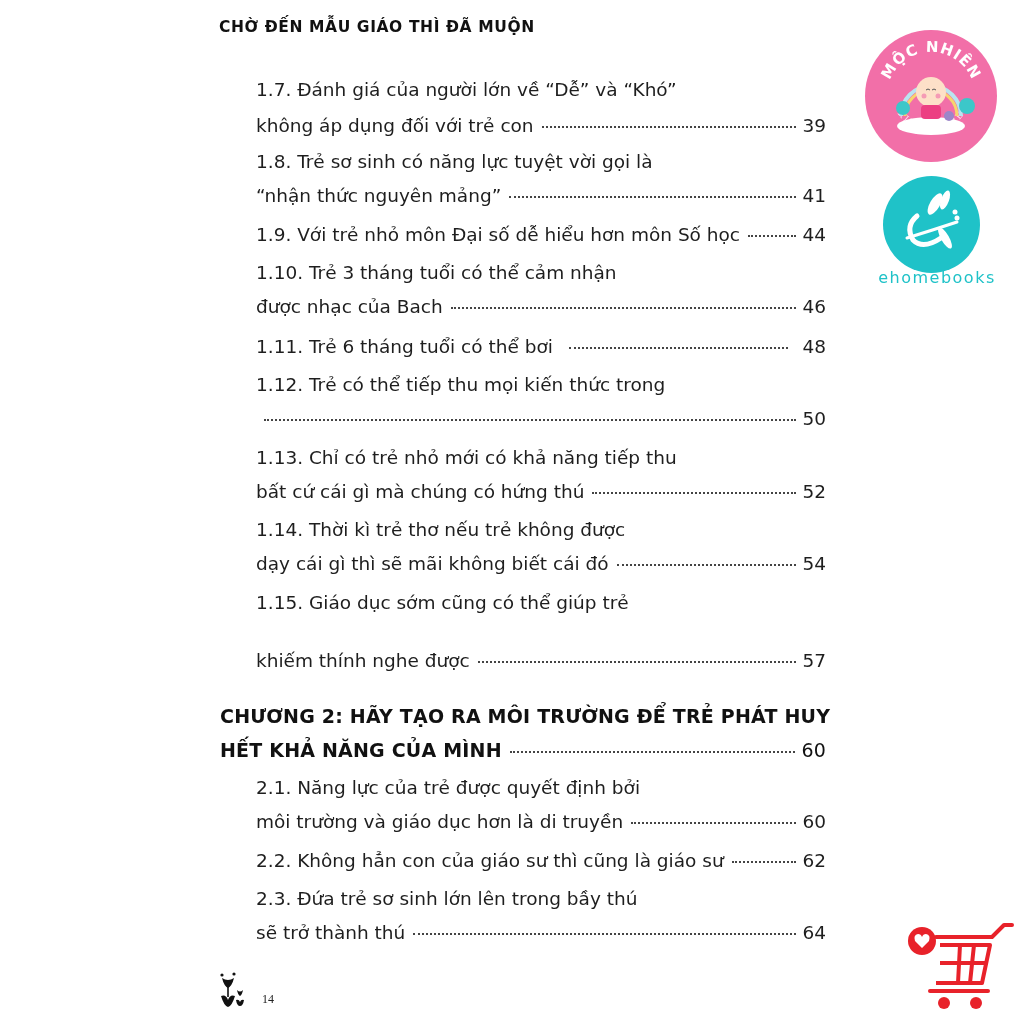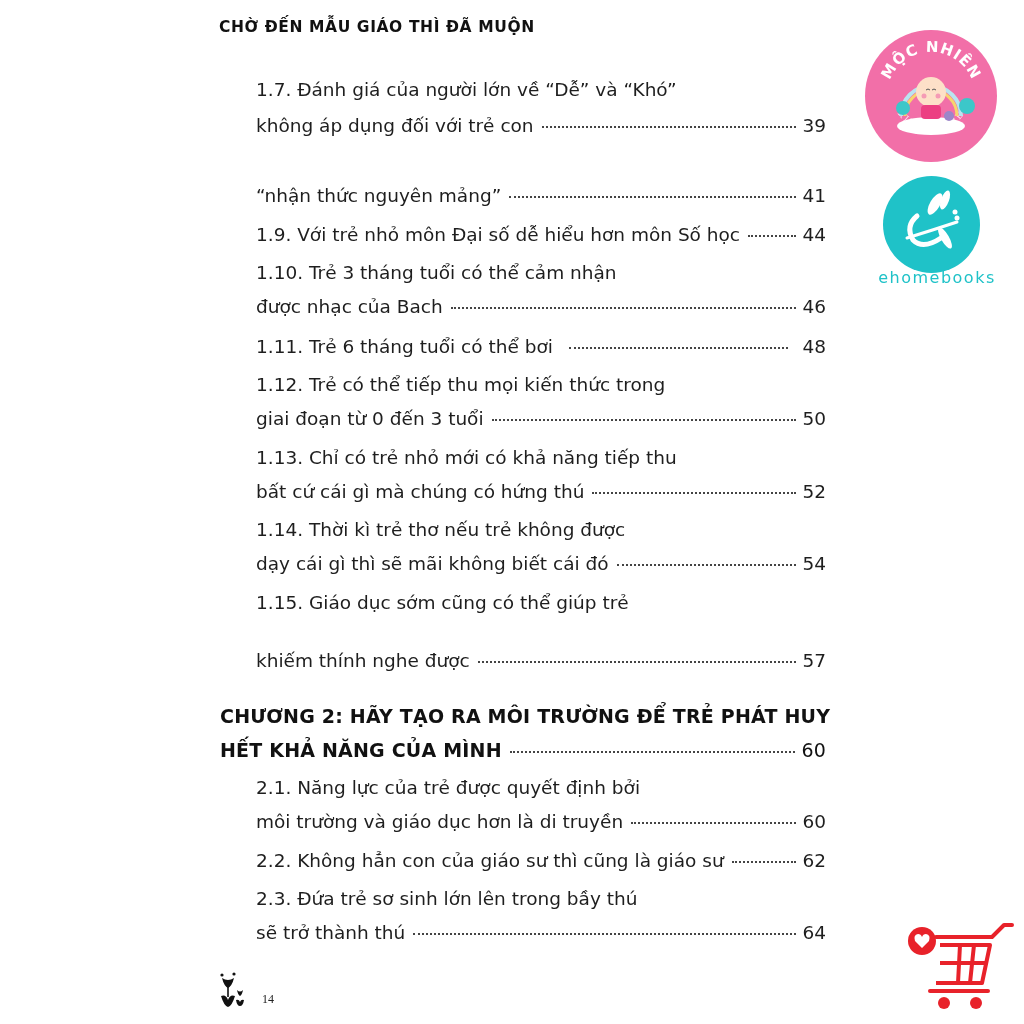--- a/index.html
+++ b/index.html
@@ -54,20 +54,23 @@
 
   <div class="line" style="left:256px;top:78px;">
       <span class="txt">1.7. Đánh giá của người lớn về “Dễ” và “Khó”</span>
     </div>
   <div class="line" style="left:256px;top:114px;width:570px;text-align:center;">
       <span class="txt">không áp dụng đối với trẻ con</span>
       <span class="dots"></span>
       <span class="pg">39</span>
     </div>
 
+  <div class="line" style="left:256px;top:150px;">
+      <span class="txt">1.8. Trẻ sơ sinh có năng lực tuyệt vời gọi là</span>
+    </div>
   <div class="line" style="left:256px;top:184px;width:570px;">
       <span class="txt">“nhận thức nguyên mảng”</span>
       <span class="dots"></span>
       <span class="pg">41</span>
     </div>
 
   <div class="line" style="left:256px;top:223px;width:570px;">
       <span class="txt">1.9. Với trẻ nhỏ môn Đại số dễ hiểu hơn môn Số học</span>
       <span class="dots"></span>
       <span class="pg">44</span>
@@ -85,21 +88,20 @@
   <div class="line" style="left:256px;top:335px;width:570px;gap:8px;">
       <span class="txt">1.11. Trẻ 6 tháng tuổi có thể bơi</span>
       <span class="dots"></span>
       <span class="pg">48</span>
     </div>
 
   <div class="line" style="left:256px;top:373px;">
       <span class="txt">1.12. Trẻ có thể tiếp thu mọi kiến thức trong</span>
     </div>
   <div class="line" style="left:256px;top:407px;width:570px;">
-      <span class="txt">giai đoạn từ 0 đến 3 tuổi</span>
       <span class="dots"></span>
       <span class="pg">50</span>
     </div>
 
   <div class="line" style="left:256px;top:446px;">
       <span class="txt">1.13. Chỉ có trẻ nhỏ mới có khả năng tiếp thu</span>
     </div>
   <div class="line" style="left:256px;top:480px;width:570px;">
       <span class="txt">bất cứ cái gì mà chúng có hứng thú</span>
       <span class="dots"></span>

